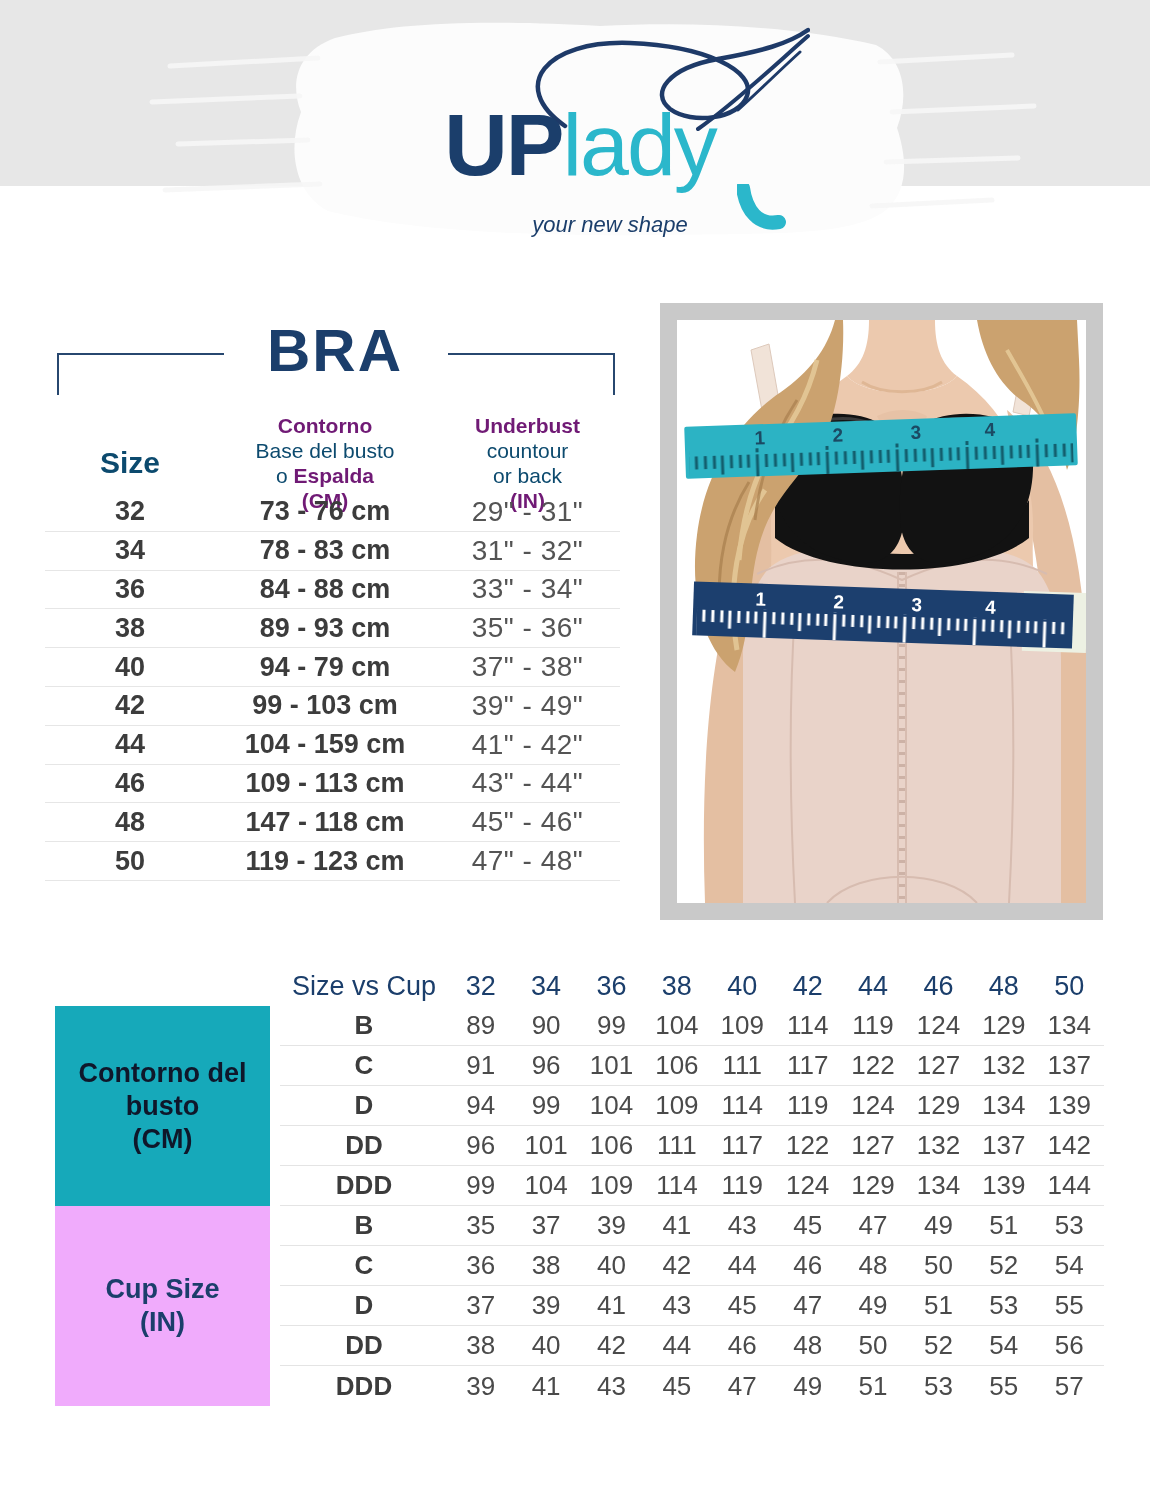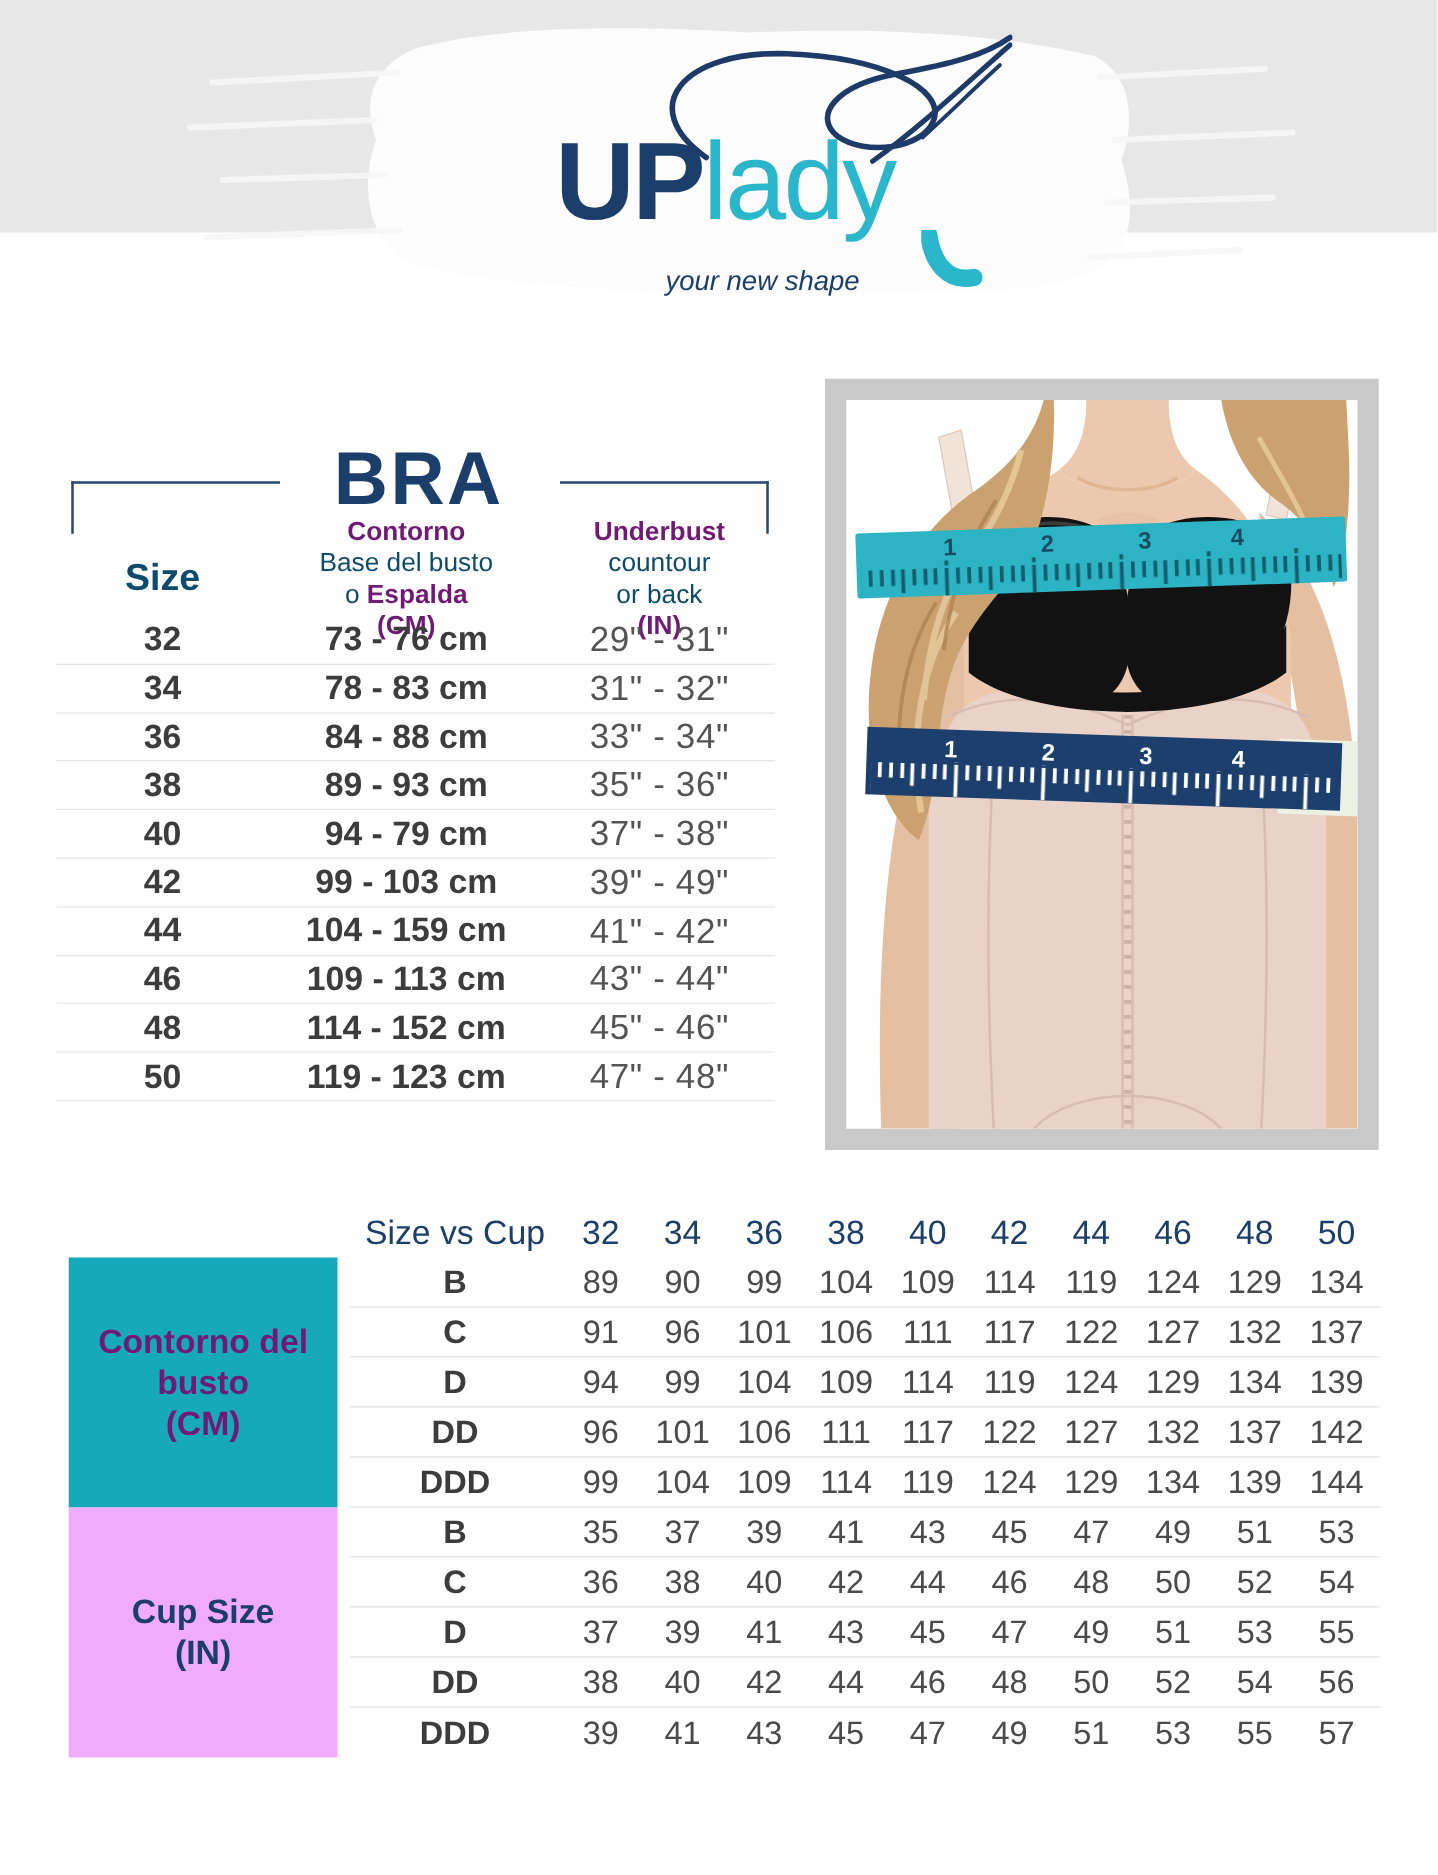--- a/index.html
+++ b/index.html
@@ -16,21 +16,21 @@
   .swoosh-svg{left:125px;top:-4px;width:340px;height:128px;}
   .wordmark{left:0;top:66px;width:470px;text-align:center;font-size:88px;line-height:1.15;
             letter-spacing:-2px;white-space:nowrap;}
   .wordmark .up{font-weight:700;color:#1b3e6b;}
   .wordmark .lady{font-weight:400;color:#2bb7cb;}
   .tagline{left:150px;top:184px;width:230px;text-align:center;font-style:italic;
            font-size:22px;color:#1b3e6b;}
   .comma-svg{left:392px;top:156px;width:52px;height:52px;}
 
   
-  .bra-title-row{left:45px;top:348px;width:580px;height:84px;}
+  .bra-title-row{left:45px;top:316px;width:580px;height:84px;}
   .bra-title{left:0;top:0;width:580px;text-align:center;font-size:60px;font-weight:700;
              color:#1b3e6b;letter-spacing:2px;}
   .bracket{height:40px;border-top:2px solid #27476f;}
   .bracket-left{left:12px;top:37px;width:165px;border-left:2px solid #27476f;}
   .bracket-right{left:403px;top:37px;width:165px;border-right:2px solid #27476f;}
 
   .bra-table{left:45px;top:413px;width:575px;}
   .bra-head{display:grid;grid-template-columns:170px 220px 185px;align-items:center;height:80px;}
   .bra-head .size-h{font-size:30px;font-weight:700;text-align:center;}
   .bra-col-h{text-align:center;font-size:21px;line-height:25px;font-weight:700;}
@@ -51,21 +51,21 @@
           align-items:center;box-sizing:border-box;}
   .sc-row.sep{border-bottom:1px solid #e4e4e4;}
   .sc-cell{text-align:center;}
   .sc-header{font-size:27px;font-weight:400;color:#1b3e6b;}
   .sc-label-cell{font-size:26px;font-weight:700;color:#3c3c3c;}
   .sc-value{font-size:26px;font-weight:400;color:#4a4a4a;}
 
   .side-box{left:55px;width:215px;height:200px;display:flex;flex-direction:column;
             align-items:center;justify-content:center;text-align:center;
             font-weight:700;font-size:27px;line-height:33px;}
-  .box-cm{top:1006px;background:#16a9ba;color:#701a75;}
+  .box-cm{top:1006px;background:#16a9ba;color:#0f172a;}
   .box-in{top:1206px;background:#f0abfc;color:#1b3e6b;}
 </style>
 </head>
 <body>
 
 <div class="page">
 
   <div class="abs header-band">
     <svg class="abs brush-svg" viewBox="0 0 1150 255">
       <path d="M335,38 C296,52 290,84 301,112 C287,150 295,194 328,211
@@ -161,21 +161,21 @@
           <span class="bra-cell cm">104 - 159 cm</span>
           <span class="bra-cell in">41" - 42"</span>
         </div>
         <div class="bra-row">
           <span class="bra-cell size">46</span>
           <span class="bra-cell cm">109 - 113 cm</span>
           <span class="bra-cell in">43" - 44"</span>
         </div>
         <div class="bra-row">
           <span class="bra-cell size">48</span>
-          <span class="bra-cell cm">114 - 152 cm</span>
+          <span class="bra-cell cm">147 - 118 cm</span>
           <span class="bra-cell in">45" - 46"</span>
         </div>
         <div class="bra-row">
           <span class="bra-cell size">50</span>
           <span class="bra-cell cm">119 - 123 cm</span>
           <span class="bra-cell in">47" - 48"</span>
         </div>
       </div>
   </div>
 

